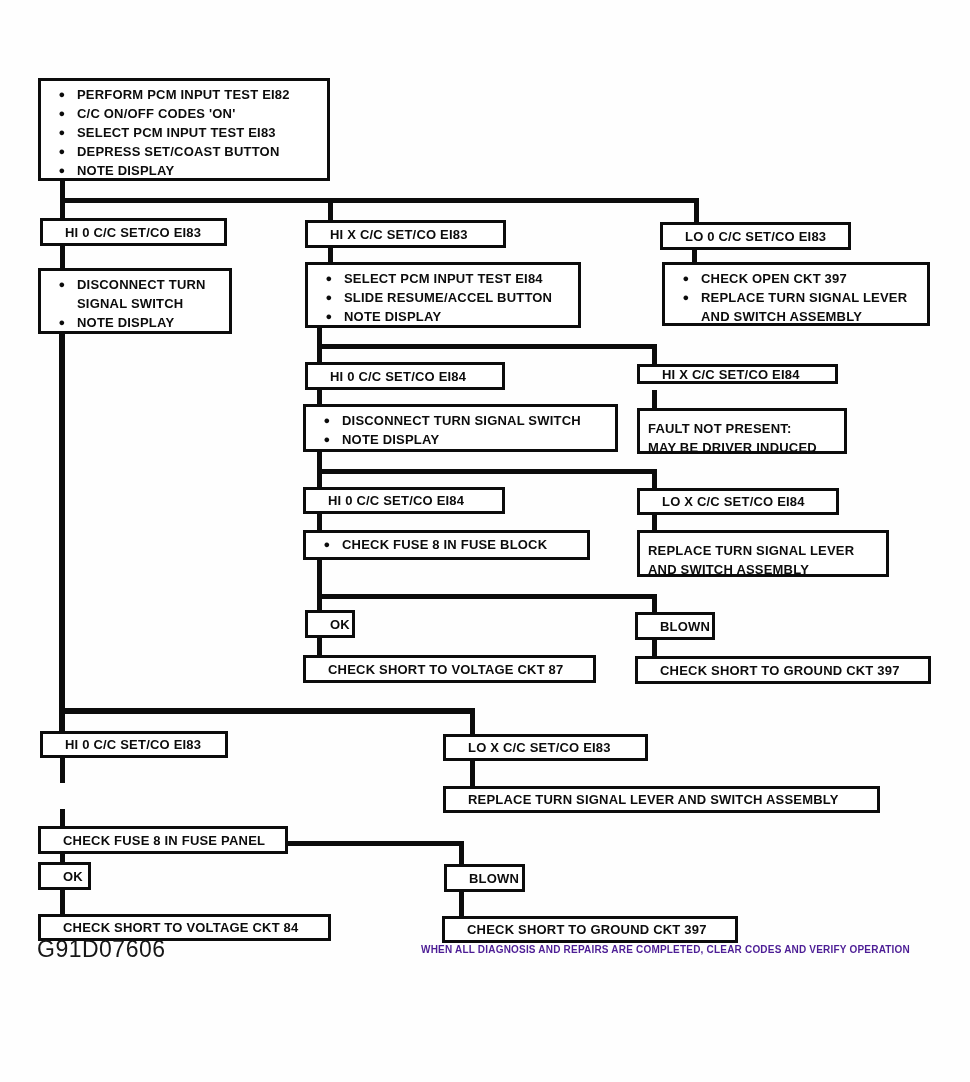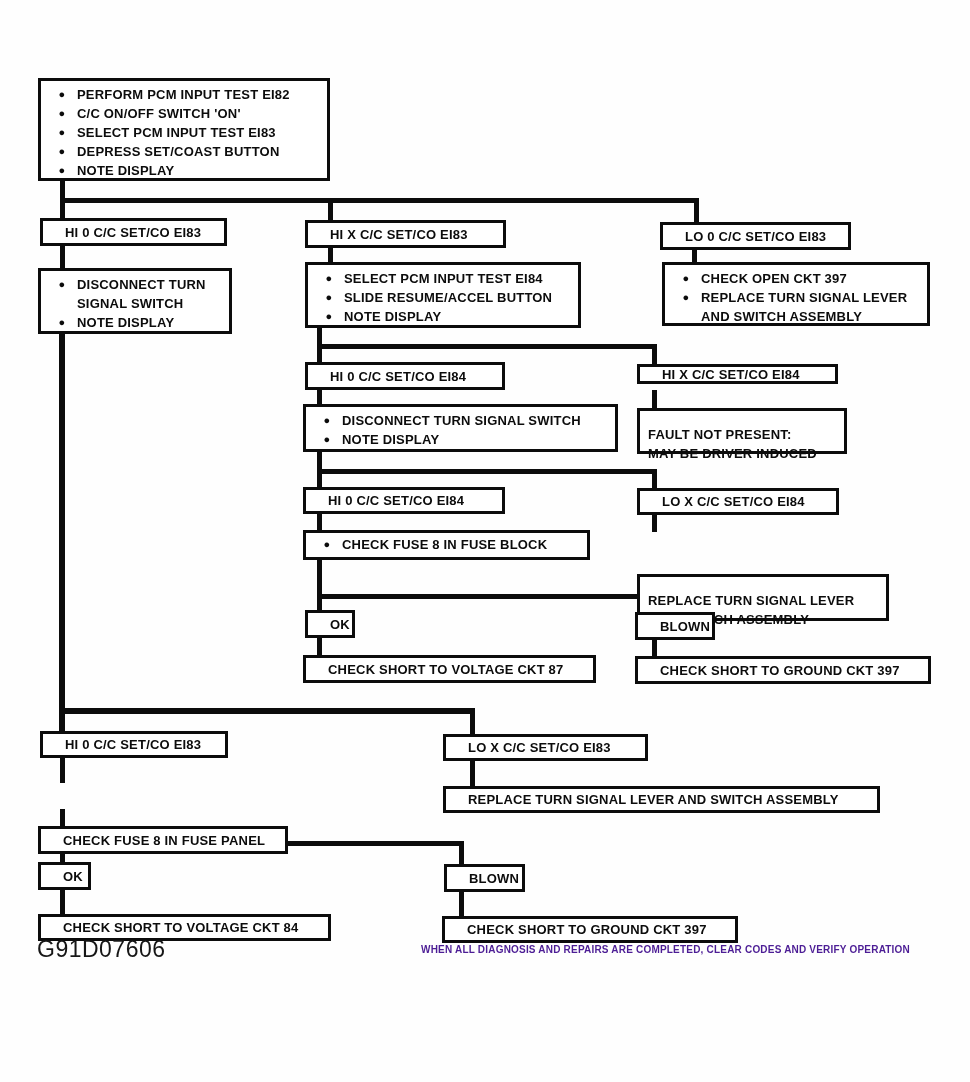--- a/index.html
+++ b/index.html
@@ -6,21 +6,21 @@
   #canvas{
     position:relative;width:970px;height:1082px;background:#fefefe;
     font-family:"Liberation Sans",sans-serif;color:#0c0c0c;overflow:hidden;
   }
   .node{
     position:absolute;border:3px solid #0c0c0c;background:#ffffff;
     box-sizing:border-box;font-weight:bold;font-size:13px;letter-spacing:.2px;
     color:#0c0c0c;
   }
   .single{display:flex;align-items:center;padding:1px 22px;white-space:nowrap;}
-  .multiline{padding:14px 8px;line-height:19px;}
+  .multiline{padding:8px 8px;line-height:19px;}
   .bullets{list-style:none;margin:0;padding:4px 6px;}
   .bullets li{display:flex;line-height:19px;}
   .bullets .dot{flex:0 0 30px;text-align:center;font-size:11px;}
   .v{position:absolute;width:5px;background:#0c0c0c;}
   .h{position:absolute;height:5px;background:#0c0c0c;}
   .caption{
     position:absolute;font-weight:bold;font-size:10px;letter-spacing:.2px;
     text-align:right;color:#4c1d95;
   }
   .figid{
@@ -78,21 +78,21 @@
   <div class="v" style="left:459px;top:891px;height:26px;"></div>
 
   <div class="node" style="left:38px;top:78px;width:292px;height:103px;">
     <ul class="bullets">
       <li>
           <span class="dot">●</span>
           <span>PERFORM PCM INPUT TEST EI82</span>
         </li>
       <li>
           <span class="dot">●</span>
-          <span>C/C ON/OFF SWITCH 'ON'</span>
+          <span>C/C ON/OFF CODES 'ON'</span>
         </li>
       <li>
           <span class="dot">●</span>
           <span>SELECT PCM INPUT TEST EI83</span>
         </li>
       <li>
           <span class="dot">●</span>
           <span>DEPRESS SET/COAST BUTTON</span>
         </li>
       <li>
@@ -185,21 +185,21 @@
   </div>
 
   <div class="node" style="left:303px;top:530px;width:287px;height:30px;">
     <ul class="bullets" style="padding-top:2px;">
       <li>
           <span class="dot">●</span>
           <span>CHECK FUSE 8 IN FUSE BLOCK</span>
         </li>
     </ul>
   </div>
-  <div class="node multiline" style="left:637px;top:530px;width:252px;height:47px;margin-top:44px;">
+  <div class="node multiline" style="left:637px;top:530px;width:252px;height:47px;">
     <div>REPLACE TURN SIGNAL LEVER</div>
     <div>AND SWITCH ASSEMBLY</div>
   </div>
 
   <div class="node single" style="left:305px;top:610px;width:48px;height:28px;">
     <span>OK</span>
   </div>
   <div class="node single" style="left:635px;top:612px;width:80px;height:28px;">
     <span>BLOWN</span>
   </div>

